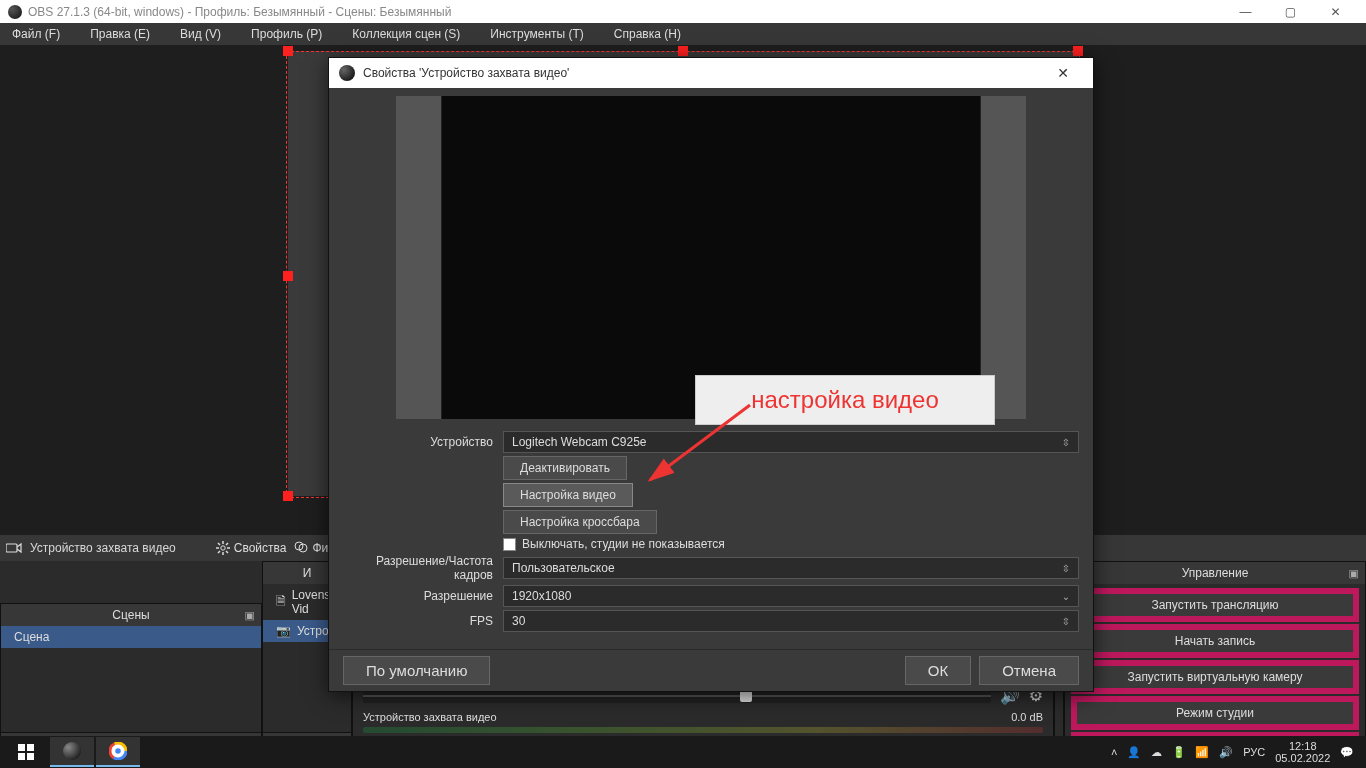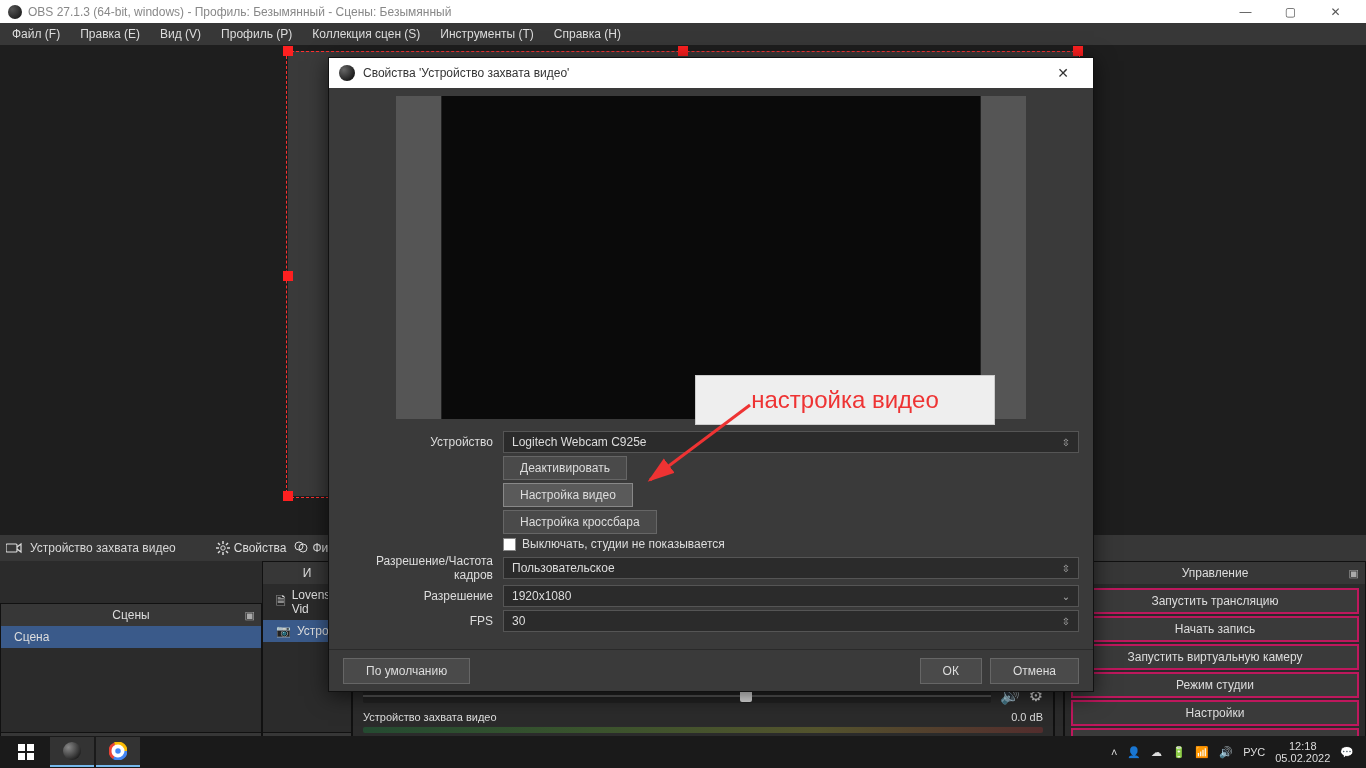--- a/index.html
+++ b/index.html
@@ -1,21 +1,21 @@
 <!DOCTYPE html>
 <html><head>
 <meta charset="utf-8">
 <style>
 * { box-sizing: border-box; margin: 0; padding: 0; font-family: "Segoe UI", Arial, sans-serif; }
 body { width: 1366px; height: 768px; background: #2b2b2b; overflow: hidden; position: relative; font-size: 12px; color: #d8d8d8; }
 .titlebar { height: 23px; background: #fff; display: flex; align-items: center; padding: 0 8px; color: #888; font-size: 12px; }
 .titlebar .obs-icon { width: 14px; height: 14px; border-radius: 50%; background: radial-gradient(circle at 30% 30%, #555, #111); margin-right: 6px; }
 .titlebar .spacer { flex: 1; }
 .titlebar .win-btn { width: 45px; text-align: center; cursor: default; color: #555; }
-.menubar { height: 22px; background: #373737; display: flex; align-items: center; padding: 0 2px; gap: 0; }
+.menubar { height: 22px; background: #373737; display: flex; align-items: center; padding: 0 2px; gap: 10px; }
 .menubar .mitem { padding: 3px 10px; color: #ddd; font-size: 12px; }
 .main { position: relative; height: 490px; background: #1e1e1e; display: flex; justify-content: center; }
 .preview-wrap { position: relative; margin-top: 6px; width: 790px; height: 445px; }
 .preview-bg { position: absolute; inset: 0; background: #3a3a3a; }
 .sel-red { position: absolute; border: 1px dashed #ff3030; }
 .sel-handle { position: absolute; width: 10px; height: 10px; background: #ff2020; }
 .annot-box { position: absolute; right: -185px; top: 340px; width: 300px; height: 50px; background: #eee; display:flex; align-items:center; justify-content:center; color:#e33; font-size: 24px; border:1px solid #ccc; }
 .docks { display: flex; height: 200px; }
 .dock { background: #252525; border: 1px solid #111; display: flex; flex-direction: column; }
 .dock-header { height: 22px; background: #373737; display: flex; align-items: center; justify-content: center; color: #ddd; font-size: 12px; position: relative; }
@@ -27,21 +27,21 @@
 .src-tool { display:flex; align-items:center; gap:4px; color:#ddd; font-size:12px; }
 .list-item { padding: 4px 13px; color:#ddd; font-size:12px; display:flex; align-items:center; gap:6px;}
 .list-item.sel { background:#3a5a8a; }
 .mixer-row { padding:4px 10px; }
 .mixer-label { display:flex; justify-content:space-between; color:#ddd; font-size:11px; }
 .mixer-meter { height:6px; background:linear-gradient(to right,#1a4,#6c3,#cc3,#c33); margin:4px 0; border-radius:2px; opacity:.25;}
 .mixer-slider { height:14px; background:#222; border-radius:2px; position:relative; display:flex; align-items:center; }
 .mixer-slider .track{ position:absolute; left:0; right:0; top:6px; height:2px; background:#555;}
 .mixer-slider .thumb{ position:absolute; top:1px; width:12px; height:12px; background:#ddd; border-radius:2px;}
 .ctrl-panel { width:302px; }
-.ctrl-btn { display:block; width: calc(100% - 12px); margin:2px 6px; padding:4px 0; background:#3a3a3a; border:2px solid #be185d; text-align:center; color:#ddd; font-size:12px;}
+.ctrl-btn { display:block; width: calc(100% - 12px); margin:2px 6px; padding:4px 0; background:#3a3a3a; border:6px solid #be185d; text-align:center; color:#ddd; font-size:12px;}
 .statusbar { height: 24px; background:#252525; display:flex; align-items:center; justify-content:flex-end; gap:16px; padding:0 12px; color:#ccc; font-size:11px; border-top:1px solid #111;}
 .dialog { position:absolute; left:328px; top:57px; width:766px; height:635px; background:#3a3a3a; border:1px solid #111; box-shadow:0 4px 20px rgba(0,0,0,.6); display:flex; flex-direction:column;}
 .dlg-title { height:30px; background:#fff; display:flex; align-items:center; padding:0 10px; color:#333; font-size:12px;}
 .dlg-title .obs-icon{width:16px;height:16px;border-radius:50%;background:radial-gradient(circle at 30% 30%,#666,#000);margin-right:8px;}
 .dlg-title .spacer{flex:1;}
 .dlg-close{ width:40px; text-align:center; font-size:14px; color:#333; }
 .dlg-body { flex:1; background:#3a3a3a; padding:8px 14px 0 14px; overflow:hidden;}
 .dlg-preview { width:630px; height:323px; margin:0 auto; background:#555; display:flex; justify-content:center;}
 .dlg-preview .inner{ width:540px; height:100%; background:#0a0a0a; border-left:1px solid #222; border-right:1px solid #222;}
 .dlg-form { margin-top:12px; }
@@ -49,21 +49,21 @@
 .flabel { width:160px; text-align:right; padding-right:10px; color:#ddd; font-size:12px;}
 .fwidget { flex:1; }
 .fselect { width:100%; height:22px; background:#2b2b2b; border:1px solid #555; color:#ddd; font-size:12px; padding:0 8px; display:flex; align-items:center; position:relative;}
 .fselect .sel-arrow{ position:absolute; right:4px; top:2px; width:16px; height:16px; display:flex;align-items:center;justify-content:center;color:#aaa; font-size:10px;}
 .fbtn { display:inline-block; padding:4px 16px; background:#4a4a4a; border:1px solid #666; color:#ddd; font-size:12px; }
 .fbtn.hl { background:#5a5a5a; border-color:#888;}
 .fcheck { display:flex; align-items:center; gap:6px; color:#ddd; font-size:12px;}
 .fcheck .box{ width:13px; height:13px; background:#fff; border:1px solid #888;}
 .dlg-footer { height:42px; background:#3a3a3a; display:flex; align-items:center; padding:0 14px; gap:8px; border-top:1px solid #2a2a2a;}
 .dlg-footer .spacer{flex:1;}
-.dlg-footer .btn{ padding:5px 22px; background:#4a4a4a; border:1px solid #666; color:#ddd; font-size:12px;}
+.dlg-footer .btn{ padding:5px 22px; background:#4a4a4a; border:1px solid #666; color:#ddd; font-size:15px;}
 .taskbar { position:absolute; left:0; right:0; bottom:0; height:32px; background:#1a1a1a; display:flex; align-items:center; padding:0 4px; gap:2px;}
 .taskbar .tbtn { width:44px; height:30px; display:flex; align-items:center; justify-content:center; color:#ddd;}
 .taskbar .tbtn.active{ background:#333; border-bottom:2px solid #76b9ed;}
 .taskbar .spacer{flex:1;}
 .tray{ display:flex; align-items:center; gap:10px; color:#ddd; font-size:11px; padding-right:8px;}
 .tray .clock{ text-align:center; line-height:1.1;}
 svg{display:block;}
 </style>
 </head>
 <body>

